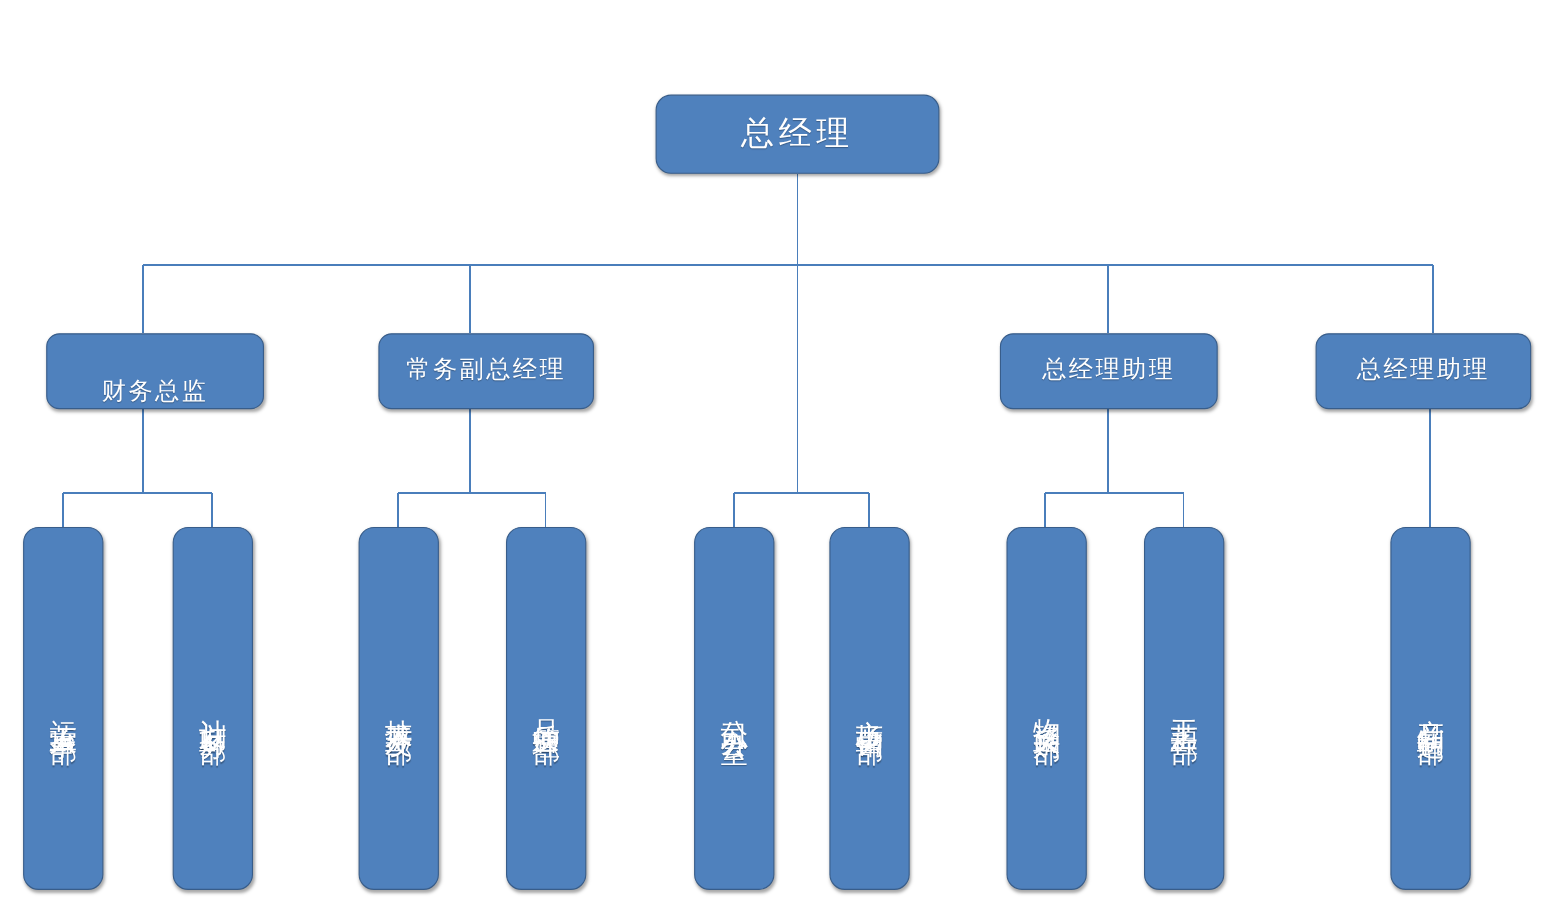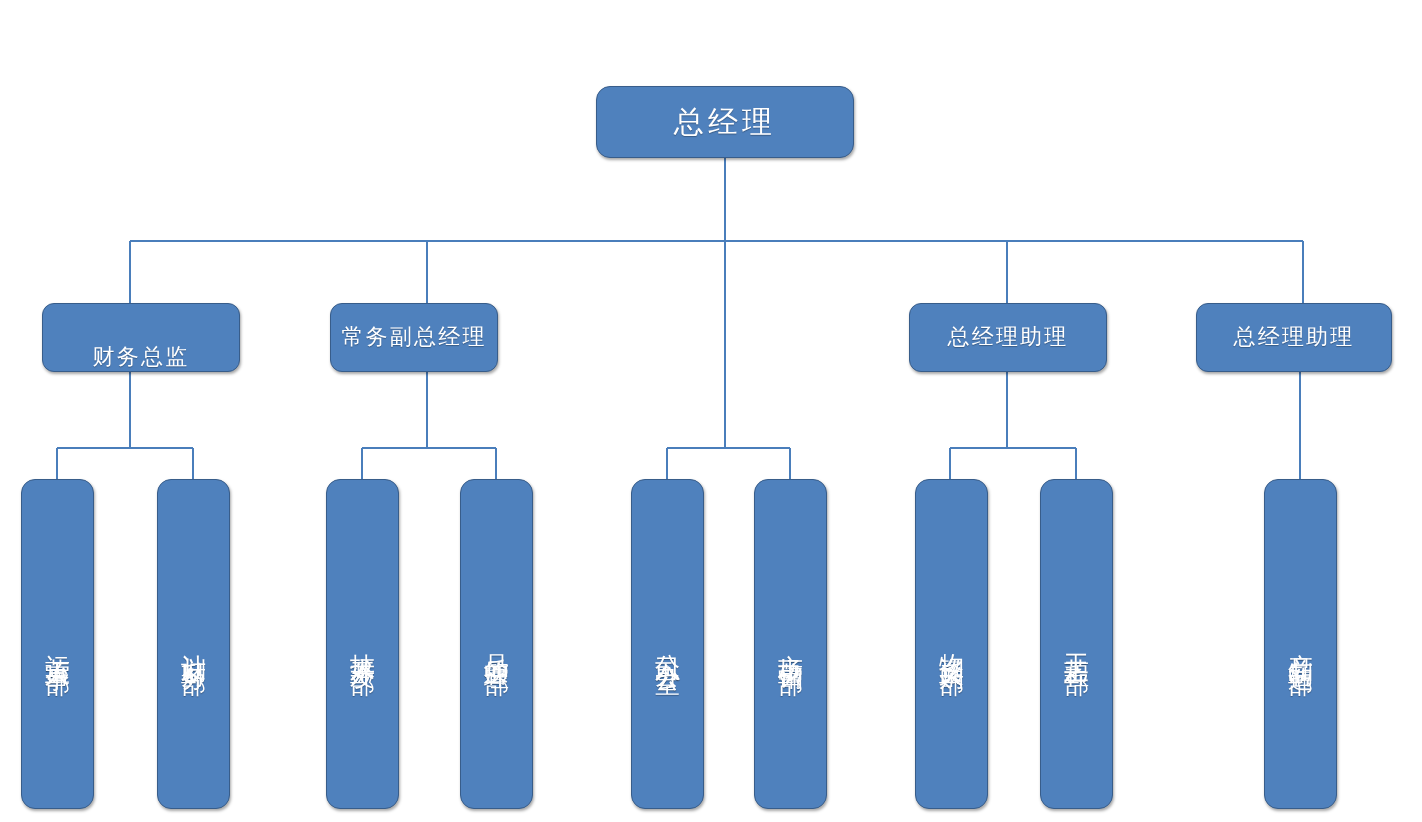--- a/index.html
+++ b/index.html
@@ -111,21 +111,21 @@
   </svg>
 
   <div class="node level-0" style="left:596px; top:86px; width:258px; height:72px;">
     <span class="node-label">总经理</span>
   </div>
 
   <div class="node level-1" style="left:42px; top:303px; width:198px; height:69px;align-items:flex-end;">
     <span class="node-label">财务总监</span>
   </div>
 
-  <div class="node level-1" style="left:330px; top:303px; width:168px; height:69px;">
+  <div class="node level-1" style="left:344px; top:303px; width:196px; height:69px;">
     <span class="node-label">常务副总经理</span>
   </div>
 
   <div class="node level-1" style="left:909px; top:303px; width:198px; height:69px;">
     <span class="node-label">总经理助理</span>
   </div>
 
   <div class="node level-1" style="left:1196px; top:303px; width:196px; height:69px;">
     <span class="node-label">总经理助理</span>
   </div>

